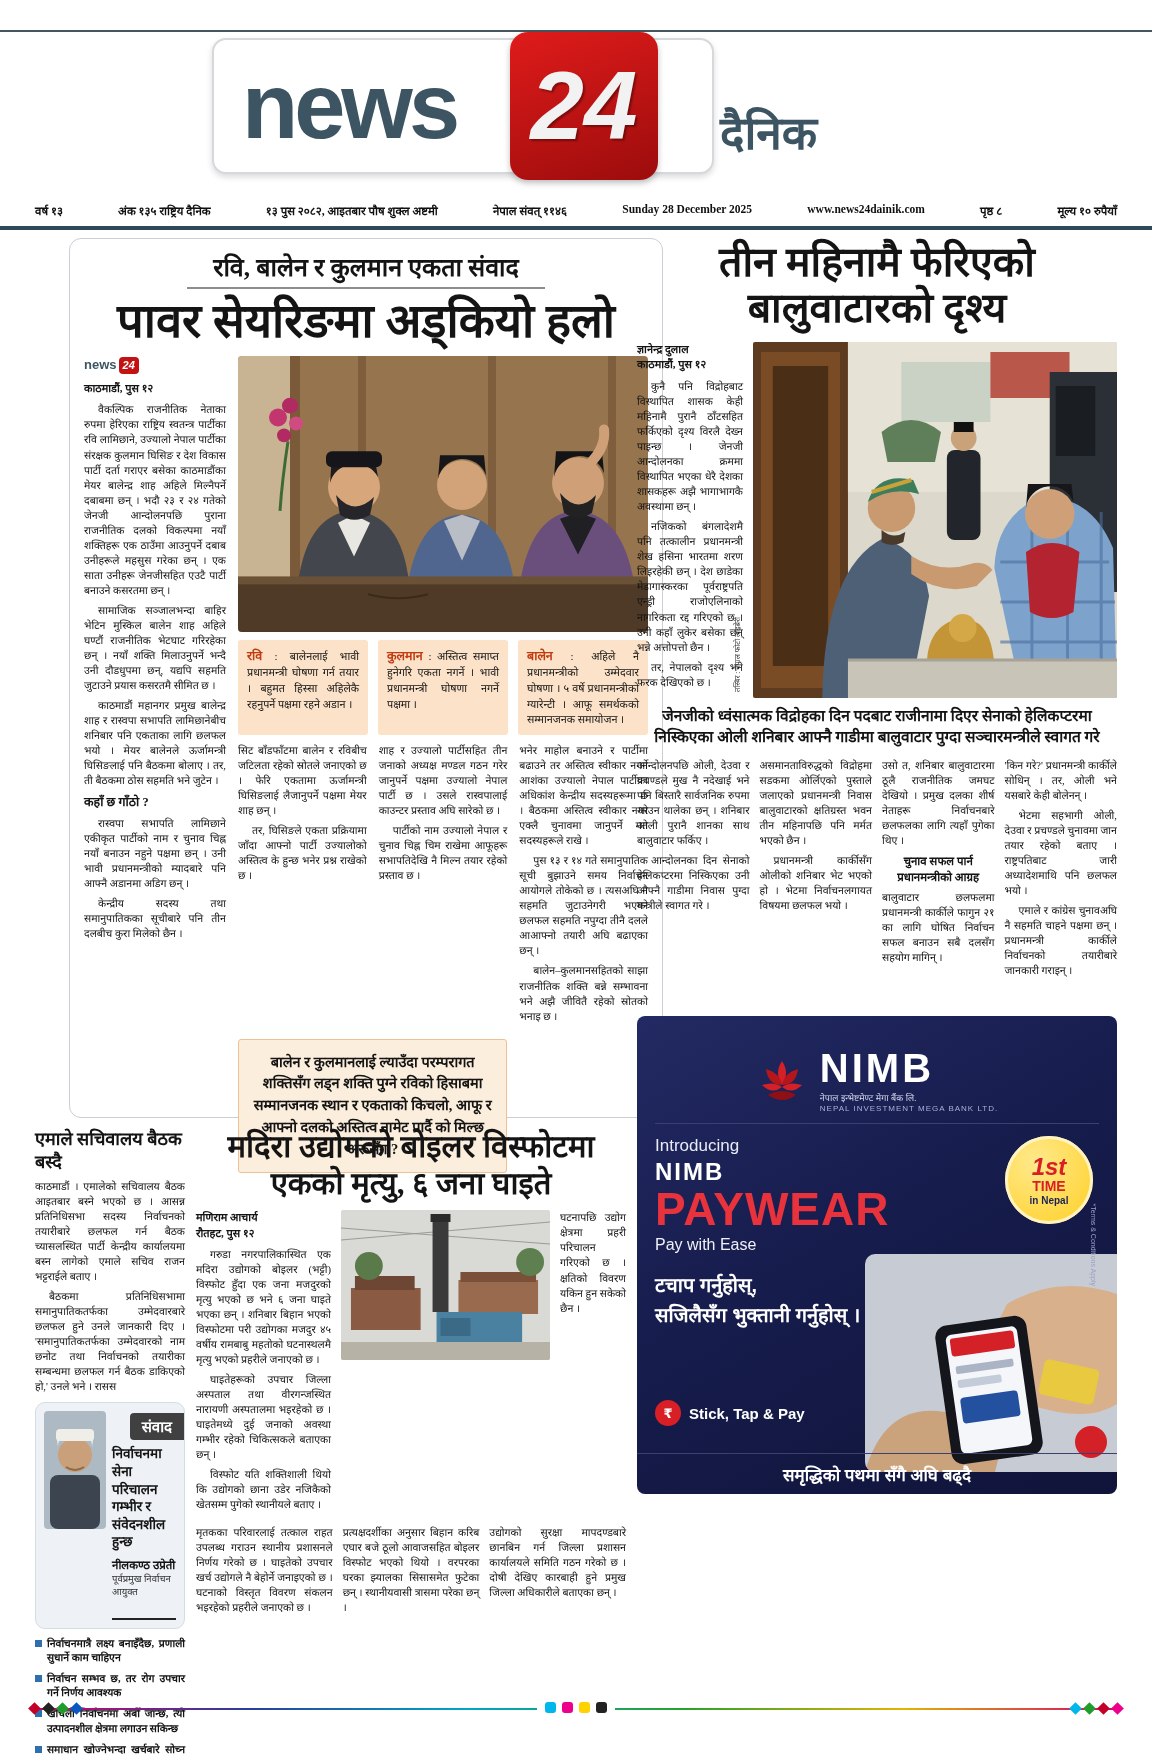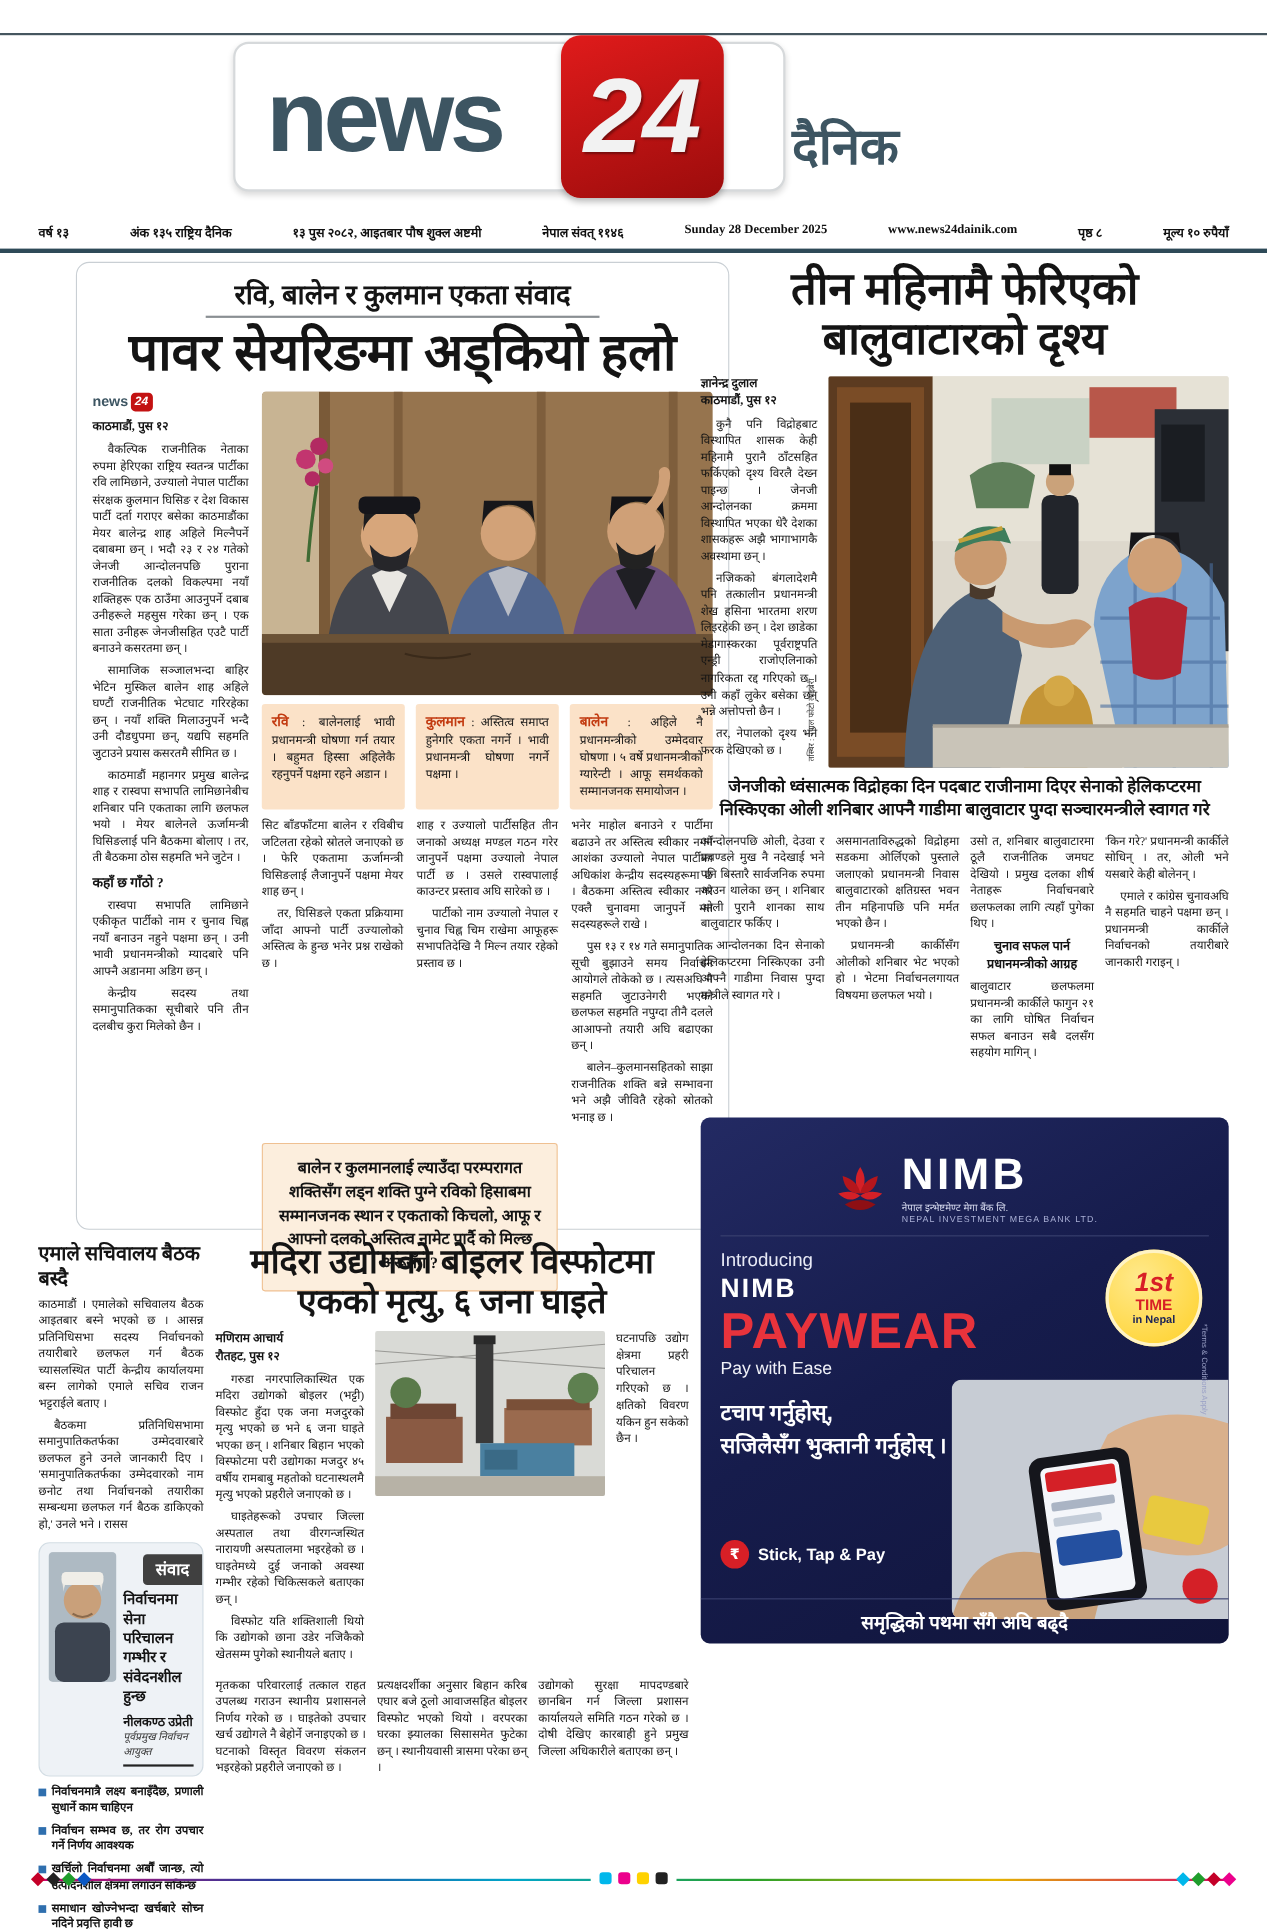--- a/index.html
+++ b/index.html
@@ -62,21 +62,21 @@
   .sidebar{position:absolute;left:35px;top:1128px;width:150px;}
   .sb-headline{font-size:18px;font-weight:bold;line-height:1.25;margin:0 0 6px;}
   .samvad{margin-top:8px;background:#eef2f6;border:1px solid #d3dde4;border-radius:10px;overflow:hidden;position:relative;}
   .samvad-tag{position:absolute;right:0;top:10px;background:#404040;color:#fff;font-weight:bold;
               font-size:15px;padding:3px 12px 4px;border-radius:4px 0 0 4px;}
   .samvad-inner{display:flex;gap:6px;padding:8px;}
   .samvad-photo{width:62px;height:118px;flex:none;border-radius:4px;overflow:hidden;}
   .samvad-right{padding-top:34px;text-align:left;}
   .samvad-title{font-weight:bold;font-size:13.5px;line-height:1.3;}
   .samvad-name{font-weight:bold;font-size:11.5px;margin-top:6px;}
-  .samvad-role{font-size:9.5px;color:#333;border-bottom:2px solid #222;padding-bottom:6px;font-style:italic;}
+  .samvad-role{font-size:9.5px;color:#333;border-bottom:2px solid #222;padding-bottom:20px;}
   .bullets{margin-top:8px;}
   .bullet{display:flex;gap:5px;font-size:10.5px;font-weight:bold;line-height:1.35;margin-bottom:7px;text-align:justify;}
   .bullet .sq{flex:none;width:7px;height:7px;background:#2f6fae;margin-top:3px;}
   
   .b-art{position:absolute;left:196px;top:1128px;width:430px;}
   .b-headline{font-size:31px;font-weight:bold;text-align:center;line-height:1.2;margin:0 0 8px;}
   .b-row{display:grid;grid-template-columns:135px 1fr 66px;column-gap:10px;}
   .b-photo{width:100%;height:150px;border-radius:2px;display:block;}
   .b-cols{display:grid;grid-template-columns:repeat(3,1fr);column-gap:10px;margin-top:8px;}
   
@@ -298,20 +298,21 @@
         <p class="noind">असमानताविरुद्धको विद्रोहमा सडकमा ओर्लिएको पुस्ताले जलाएको प्रधानमन्त्री निवास बालुवाटारको क्षतिग्रस्त भवन तीन महिनापछि पनि मर्मत भएको छैन ।</p>
         <p>प्रधानमन्त्री कार्कीसँग ओलीको शनिबार भेट भएको हो । भेटमा निर्वाचनलगायत विषयमा छलफल भयो ।</p>
       </div>
       <div>
         <p class="noind">उसो त, शनिबार बालुवाटारमा ठूलै राजनीतिक जमघट देखियो । प्रमुख दलका शीर्ष नेताहरू निर्वाचनबारे छलफलका लागि त्यहाँ पुगेका थिए ।</p>
         <div class="colsub">चुनाव सफल पार्न प्रधानमन्त्रीको आग्रह</div>
         <p class="noind">बालुवाटार छलफलमा प्रधानमन्त्री कार्कीले फागुन २१ का लागि घोषित निर्वाचन सफल बनाउन सबै दलसँग सहयोग मागिन् ।</p>
       </div>
       <div>
         <p class="noind">'किन गरे?' प्रधानमन्त्री कार्कीले सोधिन् । तर, ओली भने यसबारे केही बोलेनन् ।</p>
+        <p>भेटमा सहभागी ओली, देउवा र प्रचण्डले चुनावमा जान तयार रहेको बताए । राष्ट्रपतिबाट जारी अध्यादेशमाथि पनि छलफल भयो ।</p>
         <p>एमाले र कांग्रेस चुनावअघि नै सहमति चाहने पक्षमा छन् । प्रधानमन्त्री कार्कीले निर्वाचनको तयारीबारे जानकारी गराइन् ।</p>
       </div>
     </div>
   </div>
 
   <div class="sidebar">
     <div class="sb-headline">एमाले सचिवालय बैठक बस्दै</div>
     <div class="np">
       <p class="noind">काठमाडौं । एमालेको सचिवालय बैठक आइतबार बस्ने भएको छ । आसन्न प्रतिनिधिसभा सदस्य निर्वाचनको तयारीबारे छलफल गर्न बैठक च्यासलस्थित पार्टी केन्द्रीय कार्यालयमा बस्न लागेको एमाले सचिव राजन भट्टराईले बताए ।</p>
       <p>बैठकमा प्रतिनिधिसभामा समानुपातिकतर्फका उम्मेदवारबारे छलफल हुने उनले जानकारी दिए । 'समानुपातिकतर्फका उम्मेदवारको नाम छनोट तथा निर्वाचनको तयारीका सम्बन्धमा छलफल गर्न बैठक डाकिएको हो,' उनले भने ।  रासस</p>

